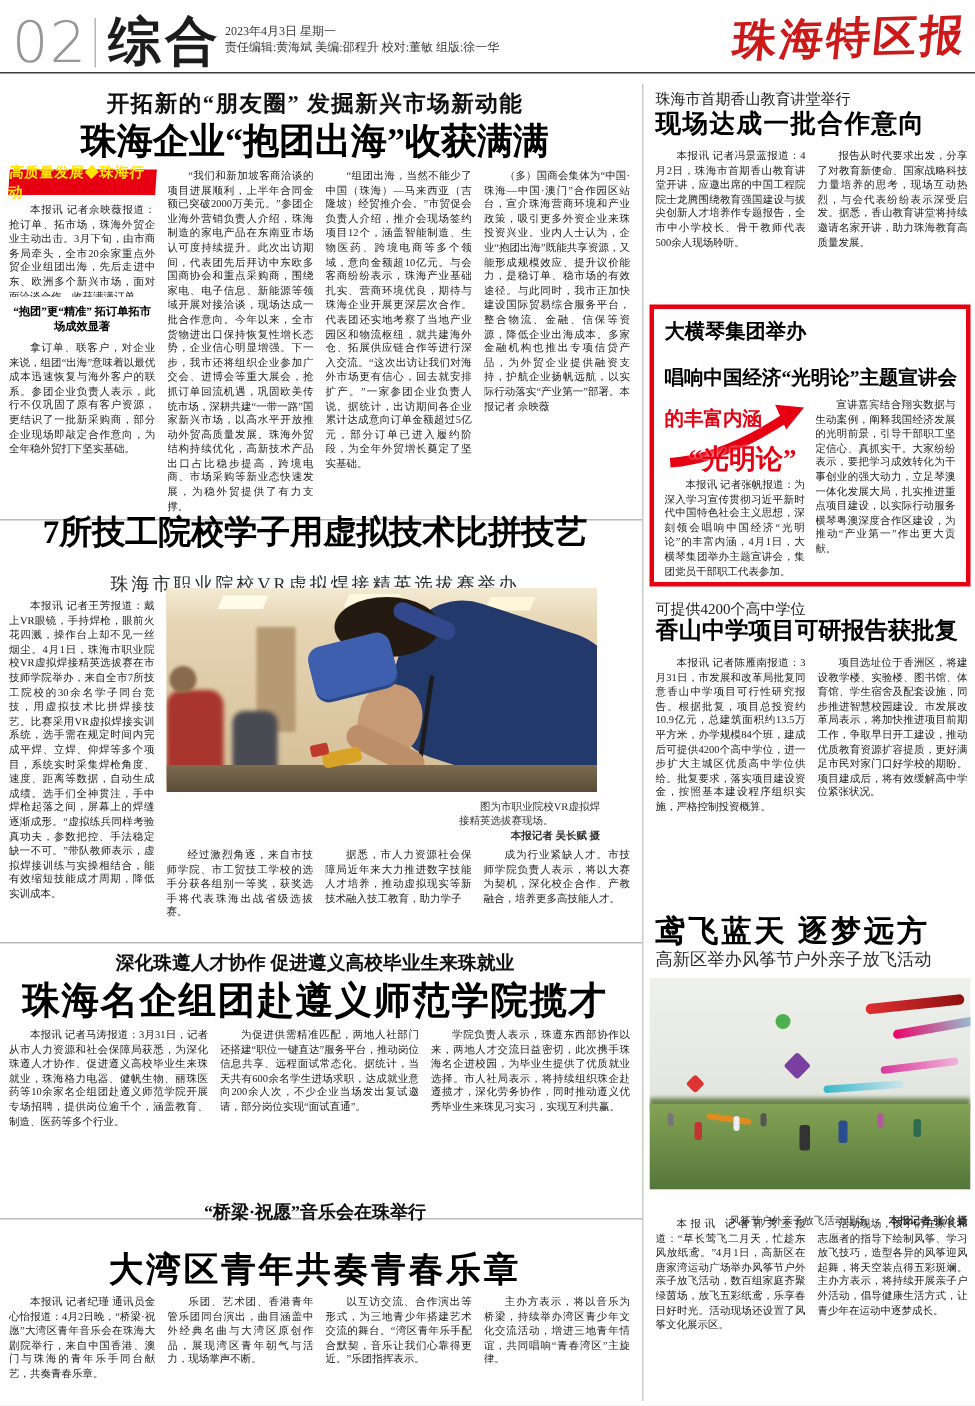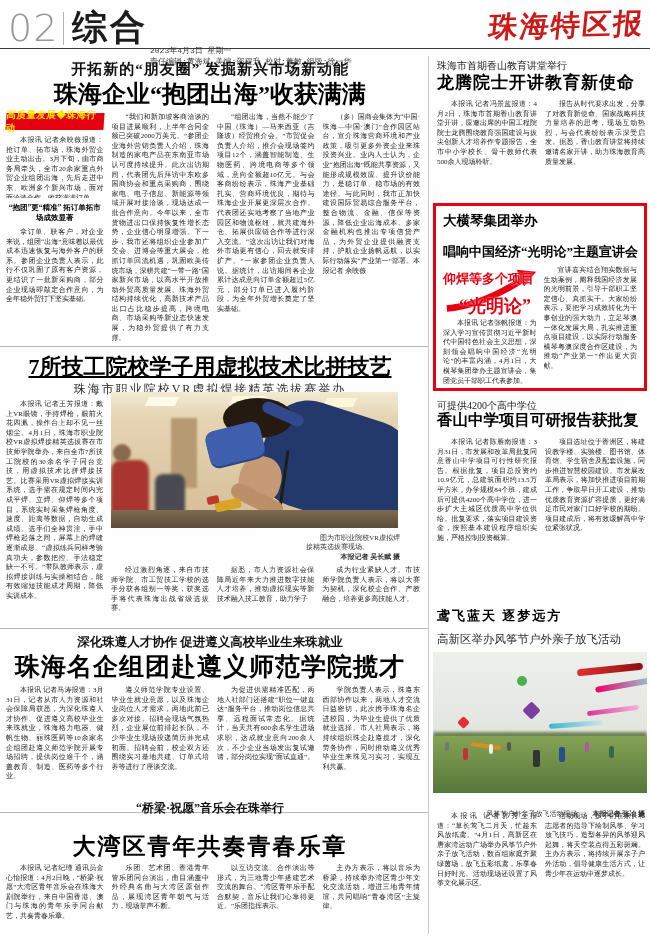--- a/index.html
+++ b/index.html
@@ -8,22 +8,22 @@
     position:relative; width:650px; height:937px; background:#fefefe;
     margin:0 auto; overflow:hidden;
     font-family:"Liberation Serif","DejaVu Serif",serif; color:#1e1e1e;
   }
   
   .page-no { position:absolute; left:8px; top:6px; font-family:"DejaVu Sans",sans-serif;
     font-weight:300; font-size:38px; color:#979797; letter-spacing:1px; }
   .hdr-div { position:absolute; left:63px; top:12px; width:1px; height:33px; background:#b5b5b5; }
   .section-title { position:absolute; left:72px; top:4px; font-size:35px; font-weight:600;
     color:#1c1c1c; letter-spacing:3px; }
-  .date-block { position:absolute; left:150px; top:15px; font-family:Liberation Mono, monospace;
-    font-size:8px; line-height:11px; color:#3a3a3a;margin-top:30px; }
+  .date-block { position:absolute; left:150px; top:15px; font-family:Liberation Serif, serif;
+    font-size:8px; line-height:11px; color:#3a3a3a; }
   .masthead { position:absolute; right:6px; top:6px; font-size:29px; font-weight:800;
     color:#cc1a1a; letter-spacing:2px; transform:skewX(-7deg) rotate(-1.5deg); }
   .hdr-rule { position:absolute; left:0; top:48px; width:650px; height:1px; background:#3c3c3c; }
 
   
   .rule { position:absolute; left:0; width:428px; height:1px; background:#b9b9b9; }
   .vrule { position:absolute; left:428px; top:56px; width:1px; height:878px; background:#c9c9c9; }
   .kick { position:absolute; left:0; width:420px; text-align:center; font-weight:700; color:#111; }
   .head { position:absolute; left:0; width:420px; text-align:center; font-weight:900; color:#000; white-space:nowrap; }
   .bt { font-size:7px; line-height:9.6px; text-align:justify; color:#222; overflow:hidden; text-indent:14px; }
@@ -36,21 +36,21 @@
   .lead-body { left:6px; top:113px; width:414px; height:230px; }
   .lead-body > div { height:230px; }
   .badge { width:100%; height:17px; background:#e60012; color:#ffe600;
     font-family:"Liberation Sans",sans-serif; font-weight:800; font-size:9.5px;
     display:flex; align-items:center; justify-content:center; letter-spacing:0.5px;
     margin-bottom:6px; transform:skewX(-4deg); }
   .lead-subhead { font-weight:700; font-size:7.5px; line-height:10px; text-align:center;
     text-indent:0; margin:5px 0; color:#000; }
 
   
-  .vr-head { top:352px; font-size:22px;text-decoration:underline; }
+  .vr-head { top:340px; font-size:22px; }
   .vr-sub { position:absolute; left:0; top:381px; width:420px; text-align:center;
     font-size:12px; letter-spacing:2px; color:#2b2b2b; }
   .vr-body { position:absolute; left:6px; top:400px; width:414px; height:222px; }
   .vr-col1 { position:absolute; left:0; top:0; width:97px; height:222px; }
   .vr-photo { position:absolute; left:105px; top:-8px; width:287px; height:136px; overflow:hidden; background:#d9c9a6; }
   .vrp { position:absolute; }
   .vr-caption { position:absolute; right:20px; top:134px; width:94px; font-size:7px;
     line-height:9px; text-align:justify; color:#333; text-indent:14px; }
   .vr-credit { font-weight:700; text-align:right; text-indent:0; font-size:7px; margin-top:1px; }
   .vr-bottom { left:105px; top:166px; width:309px; }
@@ -82,21 +82,21 @@
   .gm-l1 { position:absolute; left:0; top:4px; font-size:13px; font-weight:900; color:#e60012;
     text-shadow:0 0 2px #fff; white-space:nowrap; }
   .gm-l2 { position:absolute; left:16px; top:28px; font-size:18px; font-weight:700; color:#e60012;
     text-shadow:0 0 2px #fff; white-space:nowrap; }
   .gm-c1 { height:81px; } .gm-c2 { height:134px; }
 
   .xs-kick { top:399px; }
   .xs-head { top:410px; font-size:15.5px; }
   .xs-body { left:437px; top:438px; width:208px; } .xs-body > div { height:162px; }
 
-  .kite-head { top:607px; font-size:13px; letter-spacing:2px; }
+  .kite-head { top:607px; font-size:20px; letter-spacing:2px; }
   .kite-sub { position:absolute; left:437px; top:632px; width:208px; font-size:11.5px; color:#2b2b2b; }
   .kite-photo { position:absolute; left:433px; top:652px; width:214px; height:141px; overflow:hidden; }
   .kp { position:absolute; }
   .kite-caption { position:absolute; left:437px; top:797px; width:208px; font-size:7px; color:#333;
     display:flex; justify-content:flex-end; gap:8px; white-space:nowrap;margin-top:12px; }
   .kite-caption .cr { font-weight:700;text-align:right; }
   .kite-body { left:437px; top:812px; width:208px; } .kite-body > div { height:122px; }
 </style>
 </head>
 <body>
@@ -165,54 +165,53 @@
       <div class="bt">成为行业紧缺人才。市技师学院负责人表示，将以大赛为契机，深化校企合作、产教融合，培养更多高技能人才。</div>
     </div>
   </div>
 
   <div class="rule" style="top:628px"></div>
 
   <div class="kick zy-kicker">深化珠遵人才协作 促进遵义高校毕业生来珠就业</div>
   <div class="head zy-head">珠海名企组团赴遵义师范学院揽才</div>
   <div class="cols zy-body">
     <div class="bt">本报讯 记者马涛报道：3月31日，记者从市人力资源和社会保障局获悉，为深化珠遵人才协作、促进遵义高校毕业生来珠就业，珠海格力电器、健帆生物、丽珠医药等10余家名企组团赴遵义师范学院开展专场招聘，提供岗位逾千个，涵盖教育、制造、医药等多个行业。</div>
-    <div class="bt">遵义师范学院专业设置、毕业生就业意愿，以及珠海企业岗位人才需求，两地此前已多次对接。招聘会现场气氛热烈，企业展位前排起长队，不少毕业生现场投递简历并完成初面。招聘会前，校企双方还围绕实习基地共建、订单式培养等进行了座谈交流。</div>
     <div class="bt">为促进供需精准匹配，两地人社部门还搭建“职位一键直达”服务平台，推动岗位信息共享、远程面试常态化。据统计，当天共有600余名学生进场求职，达成就业意向200余人次，不少企业当场发出复试邀请，部分岗位实现“面试直通”。</div>
     <div class="bt">学院负责人表示，珠遵东西部协作以来，两地人才交流日益密切，此次携手珠海名企进校园，为毕业生提供了优质就业选择。市人社局表示，将持续组织珠企赴遵揽才，深化劳务协作，同时推动遵义优秀毕业生来珠见习实习，实现互利共赢。</div>
   </div>
 
   <div class="rule" style="top:812px"></div>
 
   <div class="kick cc-kicker">“桥梁·祝愿”音乐会在珠举行</div>
   <div class="head cc-head">大湾区青年共奏青春乐章</div>
   <div class="cols cc-body">
     <div class="bt">本报讯 记者纪瑾 通讯员金心怡报道：4月2日晚，“桥梁·祝愿”大湾区青年音乐会在珠海大剧院举行，来自中国香港、澳门与珠海的青年乐手同台献艺，共奏青春乐章。</div>
     <div class="bt">乐团、艺术团、香港青年管乐团同台演出，曲目涵盖中外经典名曲与大湾区原创作品，展现湾区青年朝气与活力，现场掌声不断。</div>
     <div class="bt">以互访交流、合作演出等形式，为三地青少年搭建艺术交流的舞台。“湾区青年乐手配合默契，音乐让我们心靠得更近。”乐团指挥表示。</div>
     <div class="bt">主办方表示，将以音乐为桥梁，持续举办湾区青少年文化交流活动，增进三地青年情谊，共同唱响“青春湾区”主旋律。</div>
   </div>
 
   <div class="r-kick edu-kick">珠海市首期香山教育讲堂举行</div>
-  <div class="r-head edu-head">龙腾院士开讲教育新使命</div>
+  <div class="r-head edu-head">现场达成一批合作意向</div>
   <div class="cols edu-body">
     <div class="bt">本报讯 记者冯景蓝报道：4月2日，珠海市首期香山教育讲堂开讲，应邀出席的中国工程院院士龙腾围绕教育强国建设与拔尖创新人才培养作专题报告，全市中小学校长、骨干教师代表500余人现场聆听。</div>
     <div class="bt">报告从时代要求出发，分享了对教育新使命、国家战略科技力量培养的思考，现场互动热烈，与会代表纷纷表示深受启发。据悉，香山教育讲堂将持续邀请名家开讲，助力珠海教育高质量发展。</div>
   </div>
 
   <div class="redbox">
     <div class="gm-kicker">大横琴集团举办</div>
     <div class="gm-head">唱响中国经济“光明论”主题宣讲会</div>
     <div class="gm-row">
       <div>
         <div class="gm-graphic">
           <svg viewBox="0 0 100 50">
             <path d="M2 44 C 30 42, 58 30, 88 10" stroke="#e60012" stroke-width="7" fill="none"></path>
             <path d="M78 2 L99 4 L86 20 Z" fill="#e60012"></path>
           </svg>
-          <div class="gm-l1">仰焊等多个项目</div>
+          <div class="gm-l1">的丰富内涵</div>
           <div class="gm-l2">“光明论”</div>
         </div>
         <div class="bt gm-c1">本报讯 记者张帆报道：为深入学习宣传贯彻习近平新时代中国特色社会主义思想，深刻领会唱响中国经济“光明论”的丰富内涵，4月1日，大横琴集团举办主题宣讲会，集团党员干部职工代表参加。</div>
       </div>
       <div class="bt gm-c2">宣讲嘉宾结合翔实数据与生动案例，阐释我国经济发展的光明前景，引导干部职工坚定信心、真抓实干。大家纷纷表示，要把学习成效转化为干事创业的强大动力，立足琴澳一体化发展大局，扎实推进重点项目建设，以实际行动服务横琴粤澳深度合作区建设，为推动“产业第一”作出更大贡献。</div>
     </div>
   </div>
 
   <div class="r-kick xs-kick">可提供4200个高中学位</div>
   <div class="r-head xs-head">香山中学项目可研报告获批复</div>

